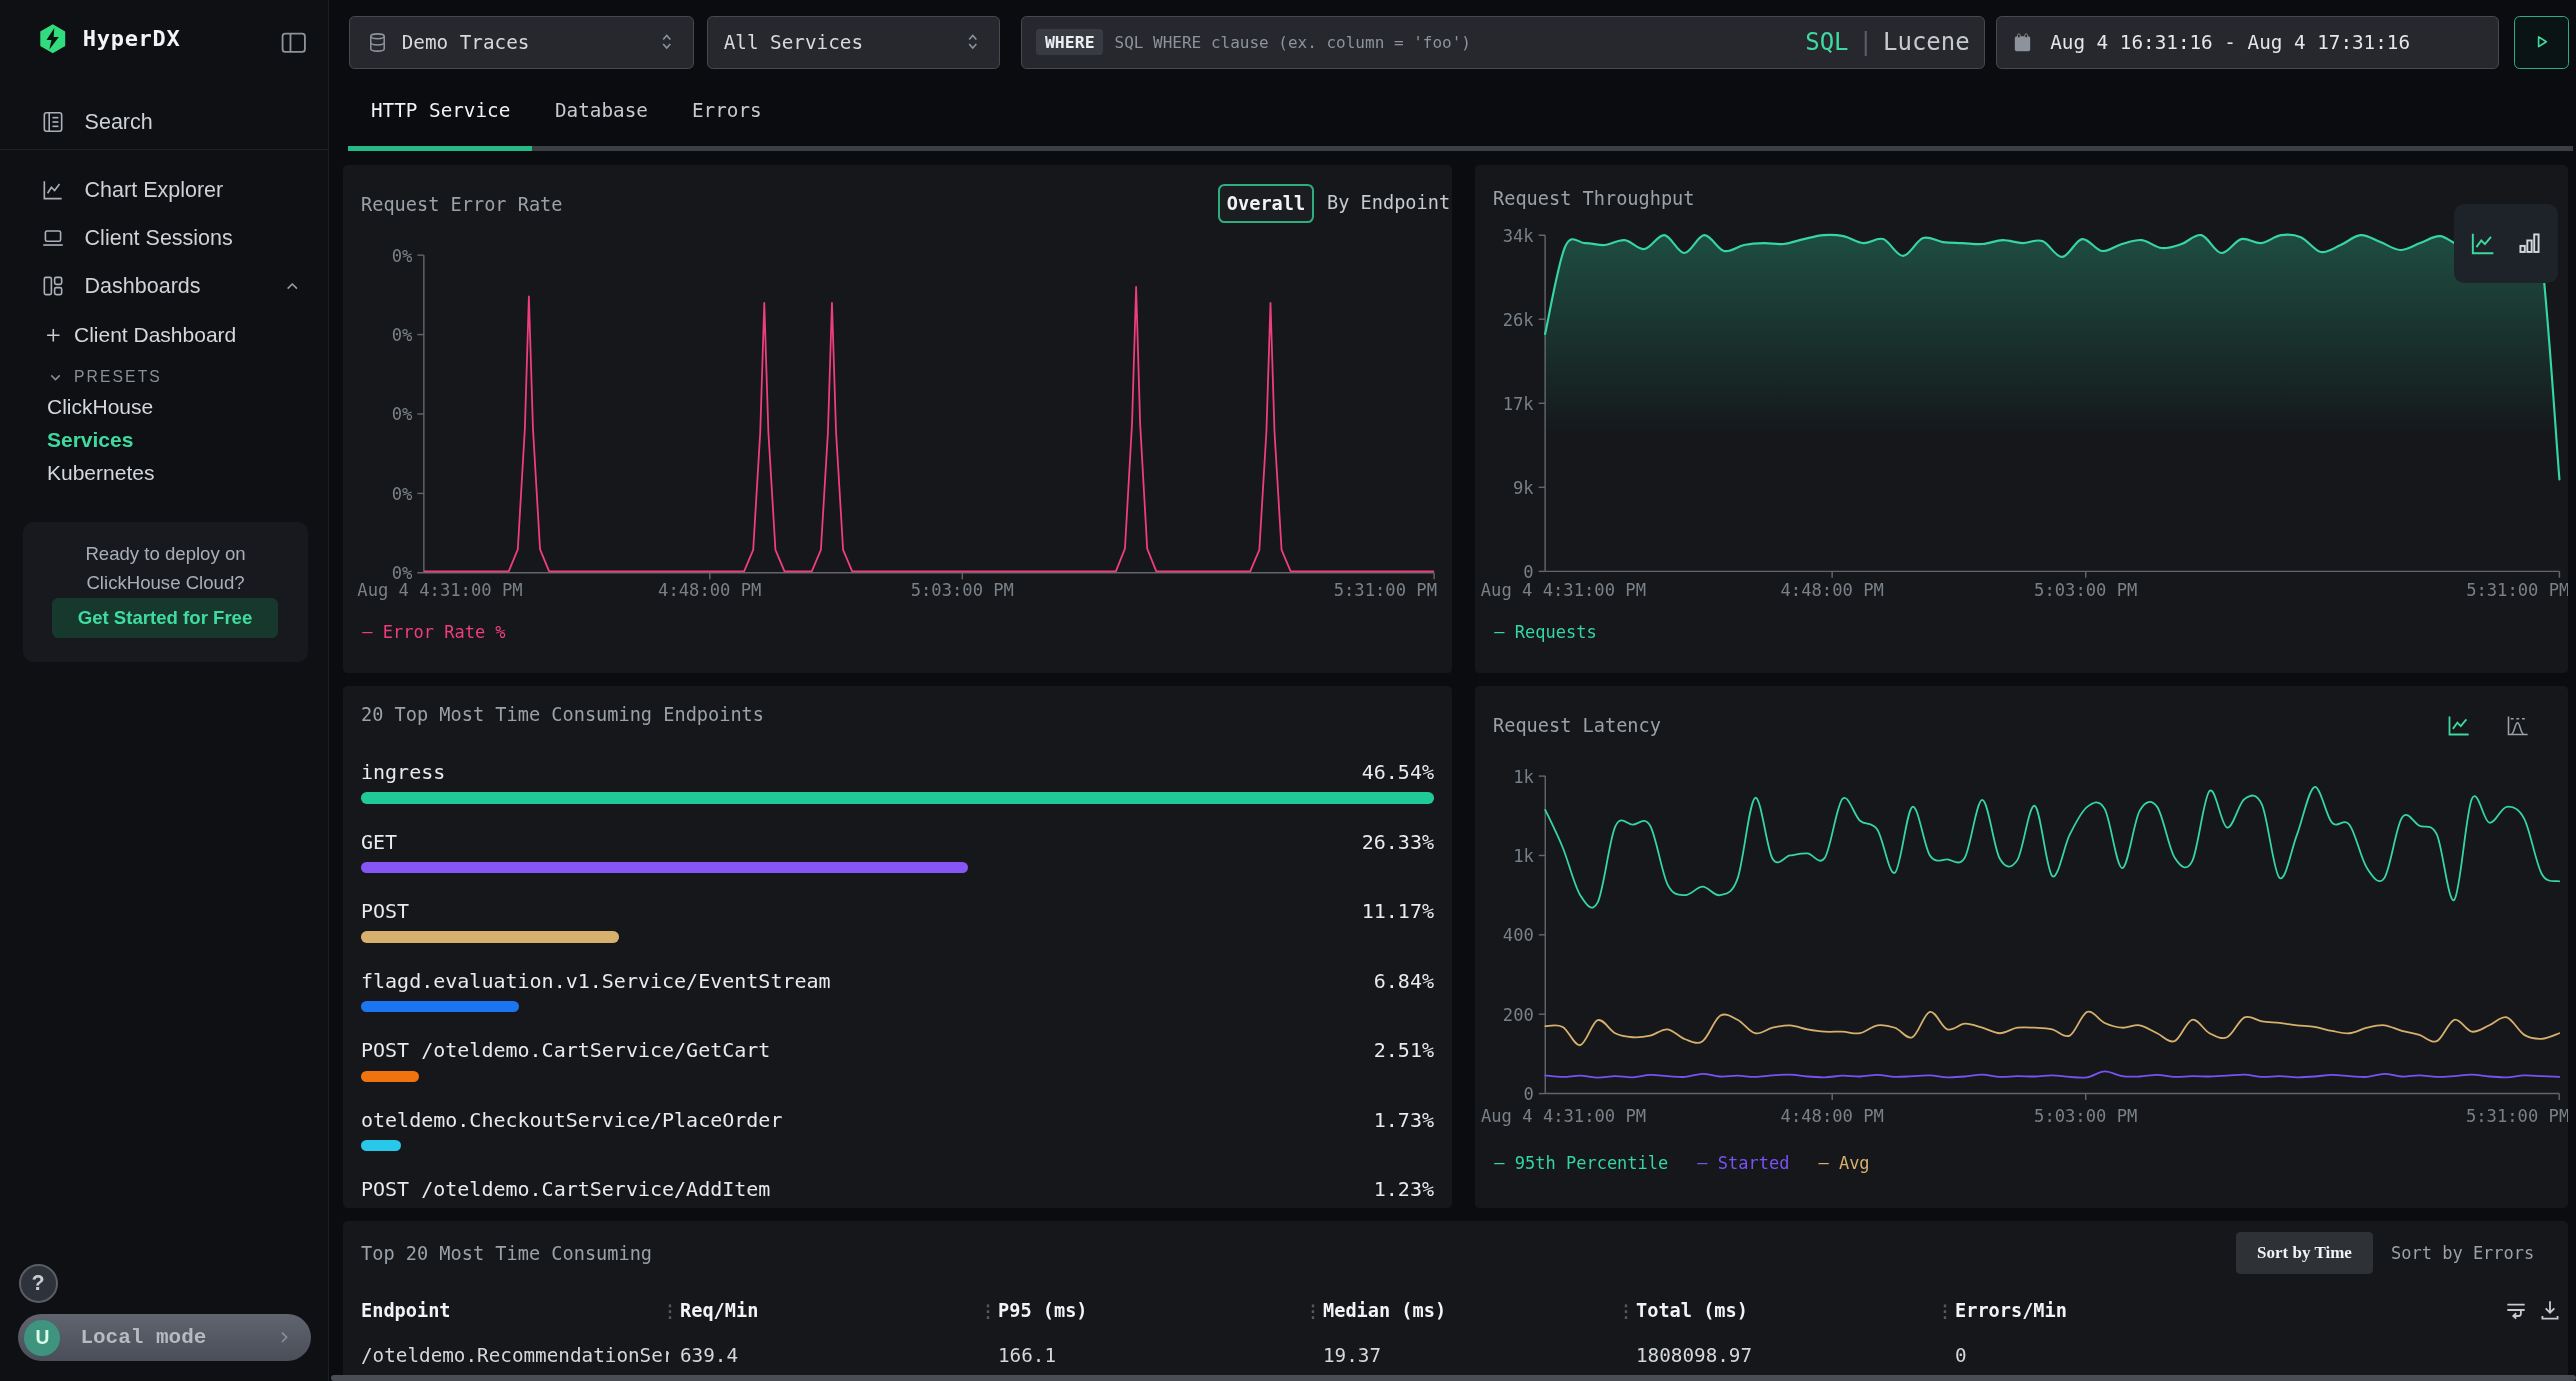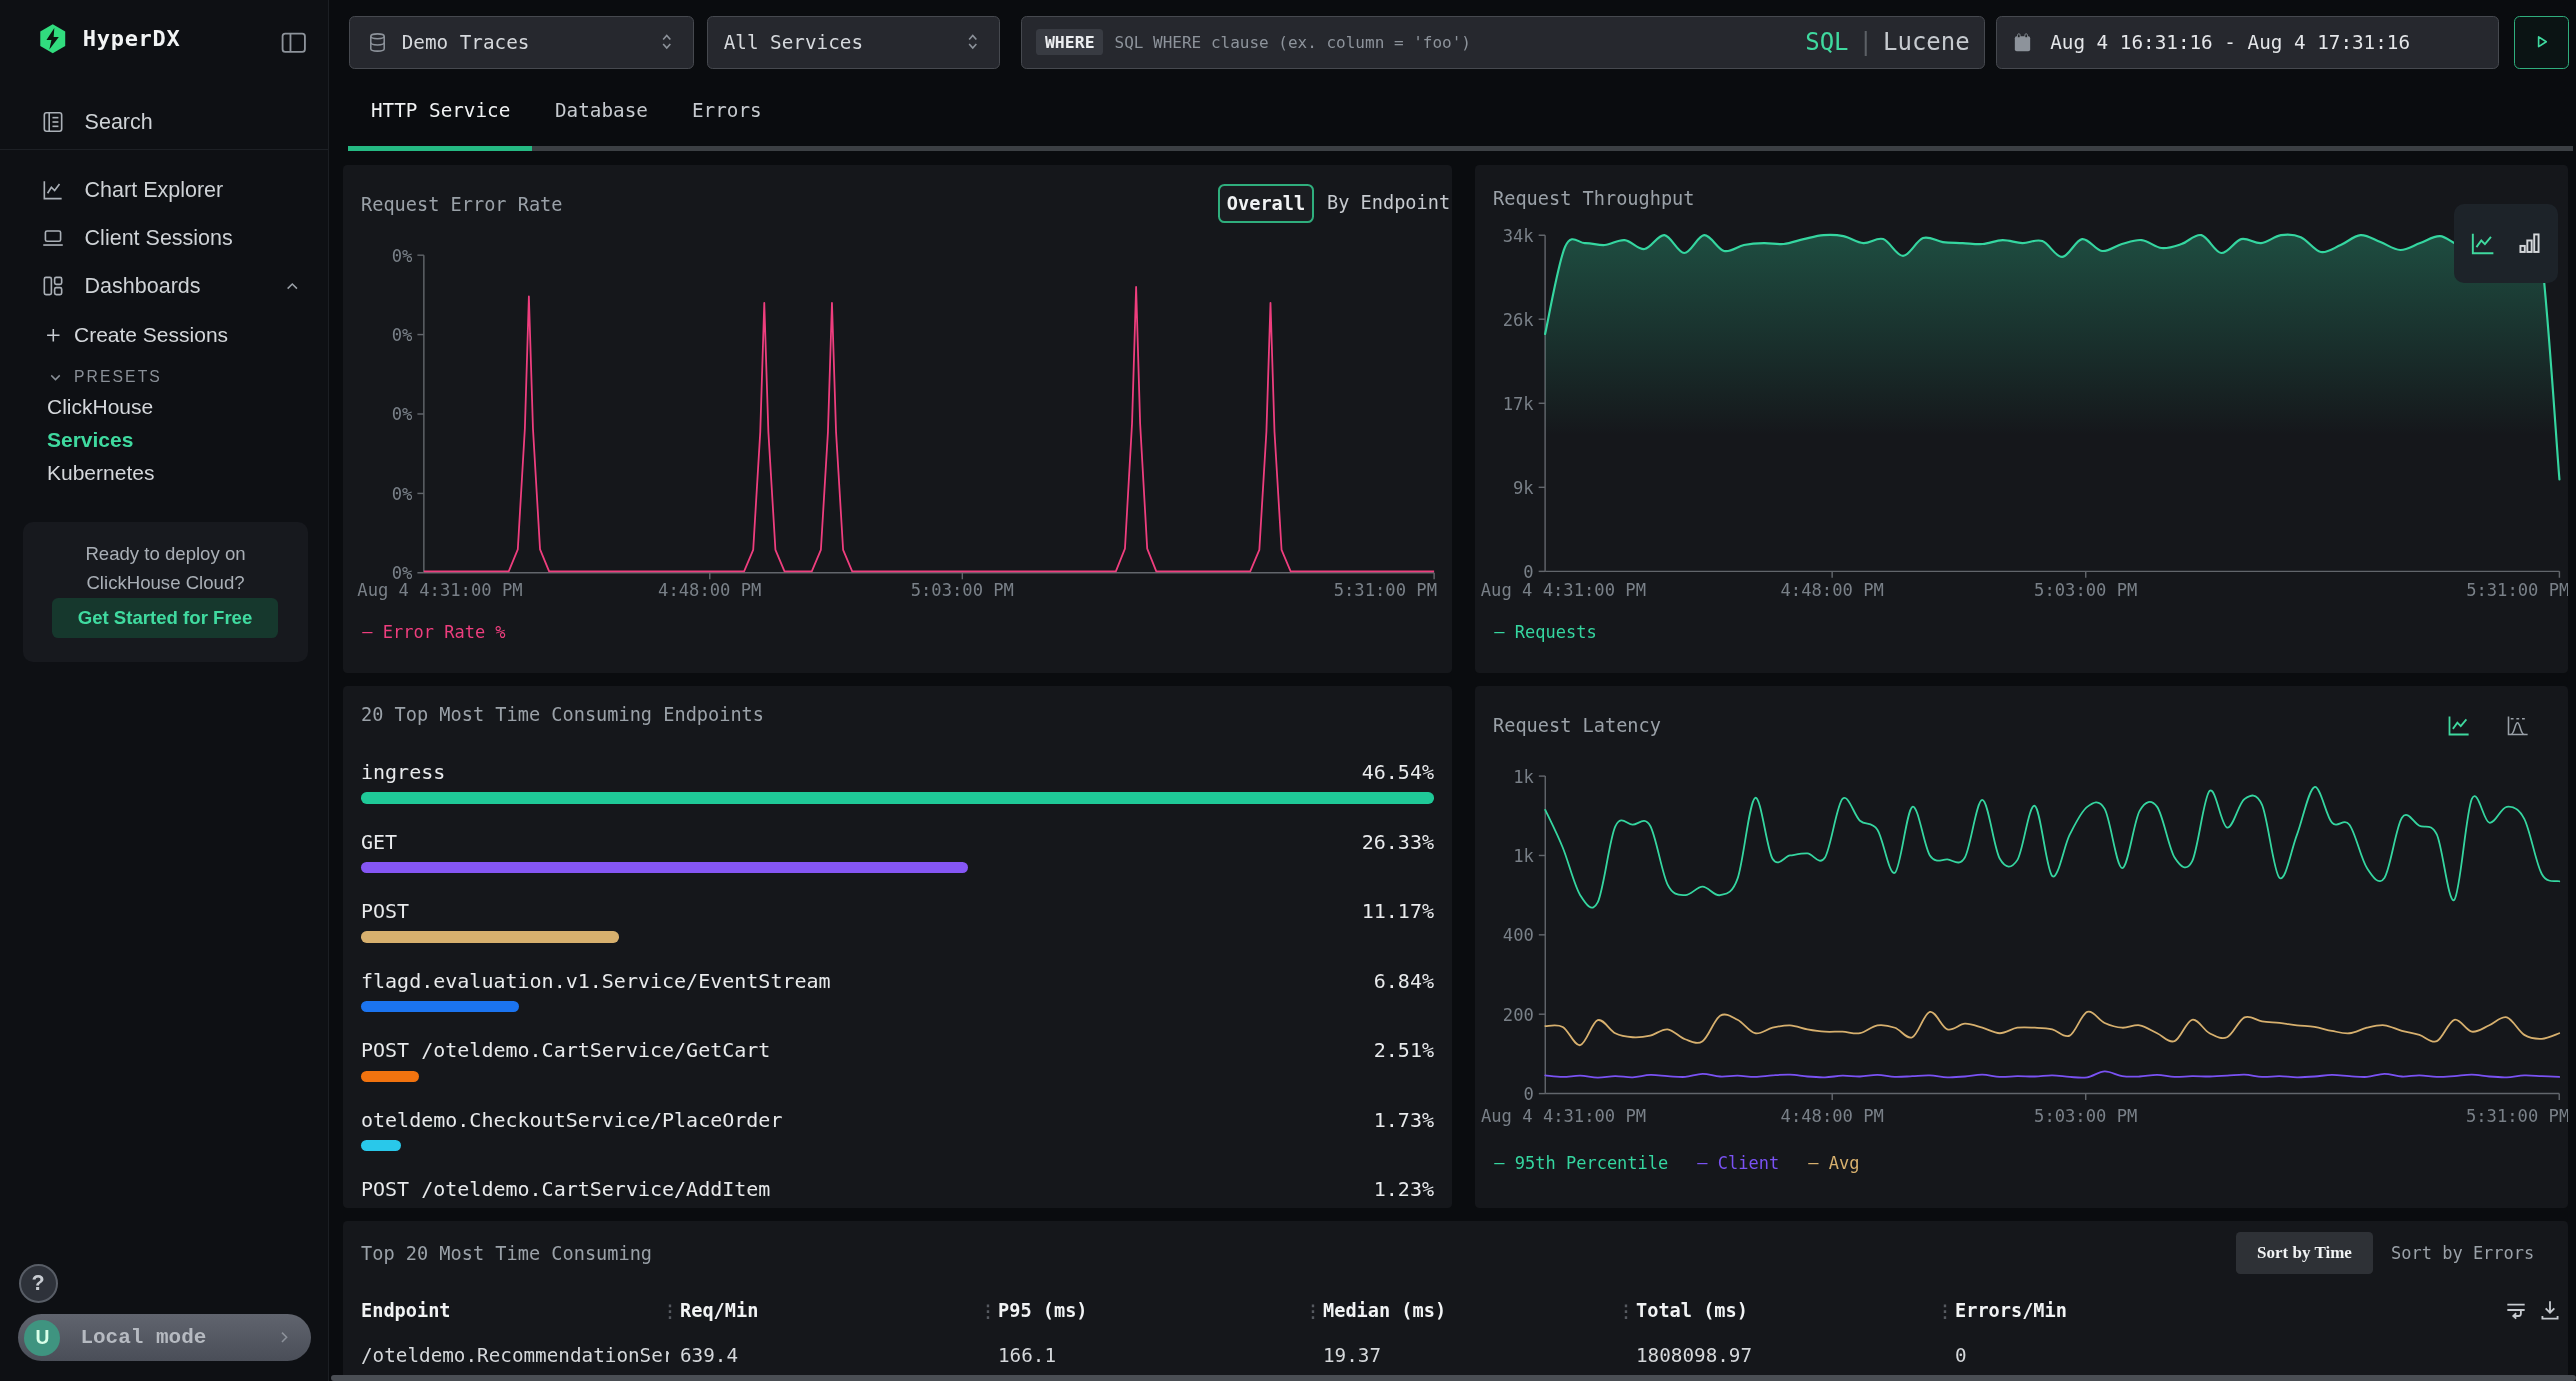--- a/index.html
+++ b/index.html
@@ -196,21 +196,21 @@
         </svg>
     </span>
   </div>
 
   <div id="create-dashboard">
     <span>
       <svg width="18.6" height="18.6" viewBox="0 0 24 24" fill="none" stroke="#c8ccd2" stroke-width="2">
           <path d="M12 4 v16 M4 12 h16"></path>
         </svg>
     </span>
-    <span>Create Sessions</span>
+    <span>Client Dashboard</span>
   </div>
 
   <div id="presets-row">
     <span>
       <svg width="17" height="17" viewBox="0 0 24 24" fill="none" stroke="#8a9098" stroke-width="2">
           <path d="M6 9 l6 6 l6 -6"></path>
         </svg>
     </span>
     <span>PRESETS</span>
   </div>
@@ -468,21 +468,21 @@
       <line x1="853.7940000000001" y1="570" x2="853.7940000000001" y2="579" stroke="#62666c" stroke-width="2"></line>
       <text x="853.7940000000001" y="610" text-anchor="middle" fill="#798088" font-family="DejaVu Sans Mono, monospace" font-size="24">5:03:00 PM</text>
       <line x1="1516" y1="570" x2="1516" y2="579" stroke="#62666c" stroke-width="2"></line>
       <text x="1530" y="610" text-anchor="end" fill="#798088" font-family="DejaVu Sans Mono, monospace" font-size="24">5:31:00 PM</text>
       <path d="M98.0,173.2C102.1,182.0 114.3,206.0 122.4,225.9C130.6,245.8 138.7,279.7 146.9,292.5C155.0,305.3 163.2,318.6 171.3,302.7C179.5,286.7 187.6,214.9 195.8,196.8C203.9,178.6 212.1,194.2 220.2,194.0C228.4,193.8 236.5,181.4 244.7,195.4C252.8,209.3 261.0,261.5 269.1,277.7C277.3,293.9 285.4,292.0 293.6,292.5C301.7,293.0 309.9,280.5 318.0,280.5C326.2,280.5 334.3,294.4 342.5,292.5C350.6,290.6 358.8,292.0 366.9,269.4C375.1,246.7 383.2,161.1 391.4,156.5C399.5,151.9 407.7,228.2 415.8,241.6C424.0,255.0 432.1,238.2 440.3,237.0C448.4,235.8 456.6,233.8 464.7,234.2C472.9,234.7 481.0,252.5 489.2,239.8C497.3,227.1 505.5,166.5 513.6,157.9C521.8,149.4 529.9,181.3 538.1,188.4C546.2,195.6 554.4,188.8 562.5,200.9C570.7,213.0 578.8,266.4 587.0,261.1C595.1,255.7 603.3,173.0 611.4,169.0C619.6,165.0 627.7,224.7 635.9,237.0C644.0,249.3 652.2,242.1 660.3,242.5C668.5,243.0 676.6,253.6 684.8,239.8C692.9,225.9 701.1,159.0 709.2,159.3C717.4,159.6 725.5,227.6 733.7,241.6C741.8,255.7 750.0,255.8 758.1,243.5C766.3,231.1 774.4,163.9 782.6,167.6C790.7,171.3 798.9,259.0 807.0,265.7C815.1,272.4 823.3,224.0 831.4,207.9C839.6,191.8 847.7,175.0 855.9,169.0C864.0,163.0 872.2,157.5 880.3,171.8C888.5,186.0 896.6,254.1 904.8,254.6C912.9,255.0 921.1,188.8 929.2,174.6C937.4,160.3 945.5,158.1 953.7,169.0C961.8,179.9 970.0,227.1 978.1,239.8C986.3,252.5 994.4,260.8 1002.6,245.3C1010.7,229.8 1018.9,154.7 1027.0,146.8C1035.2,138.9 1043.3,196.3 1051.5,198.1C1059.6,200.0 1067.8,163.2 1075.9,157.9C1084.1,152.6 1092.2,147.8 1100.4,166.2C1108.5,184.7 1116.7,261.5 1124.8,268.4C1133.0,275.4 1141.1,229.1 1149.3,207.9C1157.4,186.7 1165.6,144.0 1173.7,141.3C1181.9,138.5 1190.0,182.4 1198.2,191.2C1206.3,200.0 1214.5,183.4 1222.6,194.0C1230.8,204.5 1238.9,242.2 1247.1,254.6C1255.2,267.0 1263.4,280.2 1271.5,268.4C1279.7,256.7 1287.8,196.5 1296.0,184.3C1304.1,172.1 1312.3,191.4 1320.4,195.4C1328.6,199.3 1336.7,190.6 1344.9,207.9C1353.0,225.1 1361.2,307.3 1369.3,299.0C1377.5,290.7 1385.6,175.9 1393.8,157.9C1401.9,140.0 1410.1,189.4 1418.2,191.2C1426.4,193.1 1434.5,169.9 1442.7,169.0C1450.8,168.1 1459.0,170.0 1467.1,185.7C1475.3,201.3 1483.4,248.3 1491.6,262.9C1499.7,277.5 1511.9,271.4 1516.0,273.1" fill="none" stroke="#35d6a0" stroke-width="2.5" stroke-linejoin="round" stroke-linecap="round"></path>
       <path d="M98.0,544.5C102.1,544.8 114.3,546.6 122.4,546.7C130.6,546.8 138.7,544.8 146.9,545.0C155.0,545.2 163.2,547.7 171.3,547.8C179.5,547.9 187.6,545.7 195.8,545.6C203.9,545.5 212.1,547.5 220.2,547.2C228.4,547.0 236.5,544.2 244.7,543.9C252.8,543.6 261.0,545.1 269.1,545.6C277.3,546.0 285.4,547.2 293.6,546.7C301.7,546.1 309.9,542.3 318.0,542.3C326.2,542.2 334.3,545.7 342.5,546.1C350.6,546.6 358.8,544.9 366.9,545.0C375.1,545.1 383.2,546.8 391.4,546.7C399.5,546.6 407.7,545.0 415.8,544.5C424.0,543.9 432.1,543.1 440.3,543.4C448.4,543.6 456.6,545.5 464.7,546.1C472.9,546.8 481.0,547.4 489.2,547.2C497.3,547.1 505.5,545.2 513.6,545.0C521.8,544.8 529.9,546.3 538.1,546.1C546.2,546.0 554.4,543.8 562.5,543.9C570.7,544.0 578.8,546.4 587.0,546.7C595.1,547.0 603.3,546.0 611.4,545.6C619.6,545.2 627.7,544.2 635.9,544.5C644.0,544.7 652.2,547.0 660.3,547.2C668.5,547.5 676.6,546.8 684.8,546.1C692.9,545.5 701.1,543.3 709.2,543.4C717.4,543.5 725.5,546.3 733.7,546.7C741.8,547.1 750.0,545.7 758.1,545.6C766.3,545.5 774.4,546.3 782.6,546.1C790.7,546.0 798.9,544.4 807.0,544.5C815.1,544.6 823.3,546.2 831.4,546.7C839.6,547.2 847.7,548.5 855.9,547.2C864.0,546.0 872.2,539.2 880.3,538.9C888.5,538.6 896.6,544.4 904.8,545.6C912.9,546.8 921.1,546.4 929.2,546.1C937.4,545.9 945.5,543.8 953.7,543.9C961.8,544.0 970.0,546.4 978.1,546.7C986.3,547.0 994.4,545.7 1002.6,545.6C1010.7,545.5 1018.9,546.2 1027.0,546.1C1035.2,546.0 1043.3,545.5 1051.5,545.0C1059.6,544.6 1067.8,543.1 1075.9,543.4C1084.1,543.6 1092.2,546.3 1100.4,546.7C1108.5,547.1 1116.7,545.5 1124.8,545.6C1133.0,545.7 1141.1,547.2 1149.3,547.2C1157.4,547.3 1165.6,546.7 1173.7,546.1C1181.9,545.6 1190.0,544.0 1198.2,543.9C1206.3,543.8 1214.5,545.1 1222.6,545.6C1230.8,546.0 1238.9,547.2 1247.1,546.7C1255.2,546.1 1263.4,542.3 1271.5,542.3C1279.7,542.2 1287.8,545.8 1296.0,546.1C1304.1,546.5 1312.3,544.4 1320.4,544.5C1328.6,544.6 1336.7,546.5 1344.9,546.7C1353.0,546.9 1361.2,546.1 1369.3,545.6C1377.5,545.0 1385.6,543.3 1393.8,543.4C1401.9,543.5 1410.1,545.5 1418.2,546.1C1426.4,546.8 1434.5,547.5 1442.7,547.2C1450.8,547.0 1459.0,544.7 1467.1,544.5C1475.3,544.2 1483.4,545.2 1491.6,545.6C1499.7,546.0 1511.9,546.5 1516.0,546.7" fill="none" stroke="#7a52f4" stroke-width="2.5" stroke-linejoin="round" stroke-linecap="round"></path>
       <path d="M98.0,475.6C102.1,475.8 114.3,472.3 122.4,476.8C130.6,481.2 138.7,503.9 146.9,502.3C155.0,500.7 163.2,470.1 171.3,467.3C179.5,464.5 187.6,481.7 195.8,485.6C203.9,489.6 212.1,490.6 220.2,491.2C228.4,491.7 236.5,490.8 244.7,489.0C252.8,487.1 261.0,479.3 269.1,480.1C277.3,480.9 285.4,491.2 293.6,494.0C301.7,496.7 309.9,502.2 318.0,496.7C326.2,491.3 334.3,466.2 342.5,461.2C350.6,456.2 358.8,462.7 366.9,466.8C375.1,470.8 383.2,483.8 391.4,485.6C399.5,487.5 407.7,479.7 415.8,477.9C424.0,476.0 432.1,474.2 440.3,474.5C448.4,474.9 456.6,478.6 464.7,480.1C472.9,481.6 481.0,482.9 489.2,483.4C497.3,484.0 505.5,483.1 513.6,483.4C521.8,483.8 529.9,487.1 538.1,485.6C546.2,484.2 554.4,475.8 562.5,474.5C570.7,473.2 578.8,475.1 587.0,477.9C595.1,480.6 603.3,494.9 611.4,491.2C619.6,487.5 627.7,457.5 635.9,455.7C644.0,453.8 652.2,477.3 660.3,480.1C668.5,482.9 676.6,472.7 684.8,472.3C692.9,471.9 701.1,475.6 709.2,477.9C717.4,480.1 725.5,485.6 733.7,485.6C741.8,485.6 750.0,479.2 758.1,477.9C766.3,476.6 774.4,477.5 782.6,477.9C790.7,478.2 798.9,478.2 807.0,480.1C815.1,481.9 823.3,493.0 831.4,489.0C839.6,484.9 847.7,458.6 855.9,455.7C864.0,452.7 872.2,467.5 880.3,471.2C888.5,474.9 896.6,477.3 904.8,477.9C912.9,478.4 921.1,473.2 929.2,474.5C937.4,475.8 945.5,481.9 953.7,485.6C961.8,489.3 970.0,499.9 978.1,496.7C986.3,493.6 994.4,468.6 1002.6,466.8C1010.7,464.9 1018.9,481.6 1027.0,485.6C1035.2,489.7 1043.3,494.9 1051.5,491.2C1059.6,487.5 1067.8,467.1 1075.9,463.4C1084.1,459.7 1092.2,467.7 1100.4,469.0C1108.5,470.3 1116.7,470.3 1124.8,471.2C1133.0,472.1 1141.1,473.6 1149.3,474.5C1157.4,475.5 1165.6,475.5 1173.7,476.8C1181.9,478.1 1190.0,480.8 1198.2,482.3C1206.3,483.8 1214.5,486.4 1222.6,485.6C1230.8,484.9 1238.9,479.7 1247.1,477.9C1255.2,476.0 1263.4,473.8 1271.5,474.5C1279.7,475.3 1287.8,480.1 1296.0,482.3C1304.1,484.5 1312.3,485.5 1320.4,487.9C1328.6,490.3 1336.7,500.3 1344.9,496.7C1353.0,493.2 1361.2,469.0 1369.3,466.8C1377.5,464.5 1385.6,482.1 1393.8,483.4C1401.9,484.7 1410.1,477.9 1418.2,474.5C1426.4,471.2 1434.5,461.2 1442.7,463.4C1450.8,465.7 1459.0,482.9 1467.1,487.9C1475.3,492.9 1483.4,493.8 1491.6,493.4C1499.7,493.0 1511.9,486.9 1516.0,485.6" fill="none" stroke="#d7b06e" stroke-width="2.5" stroke-linejoin="round" stroke-linecap="round"></path>
     </svg>
   <div class="legend" style="top:467px;">
       <span class="lg-item" style="color: rgb(53, 214, 160);">— 95th Percentile</span>
-      <span class="lg-item" style="color: rgb(122, 82, 244);">— Client</span>
+      <span class="lg-item" style="color: rgb(122, 82, 244);">— Started</span>
       <span class="lg-item" style="color: rgb(215, 176, 110);">— Avg</span>
     </div>
 </div>
 
 <div class="card" id="card-table">
   <div class="card-title" style="top:21.5px;">Top 20 Most Time Consuming</div>
   <button id="sort-time">Sort by Time</button>
   <div id="sort-errors">Sort by Errors</div>
 
   <div class="th c0">Endpoint</div>

